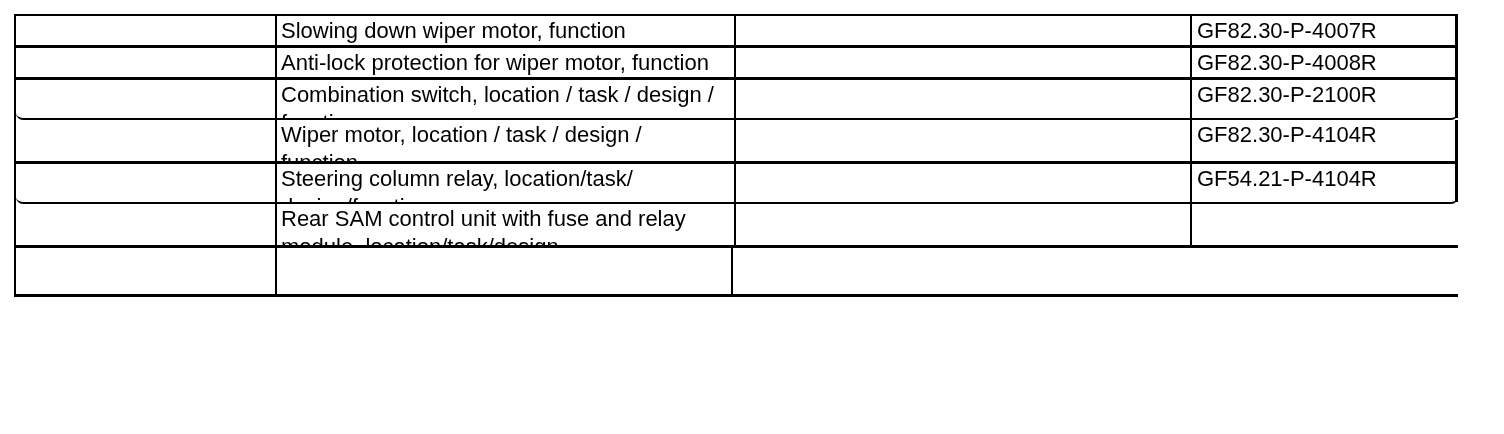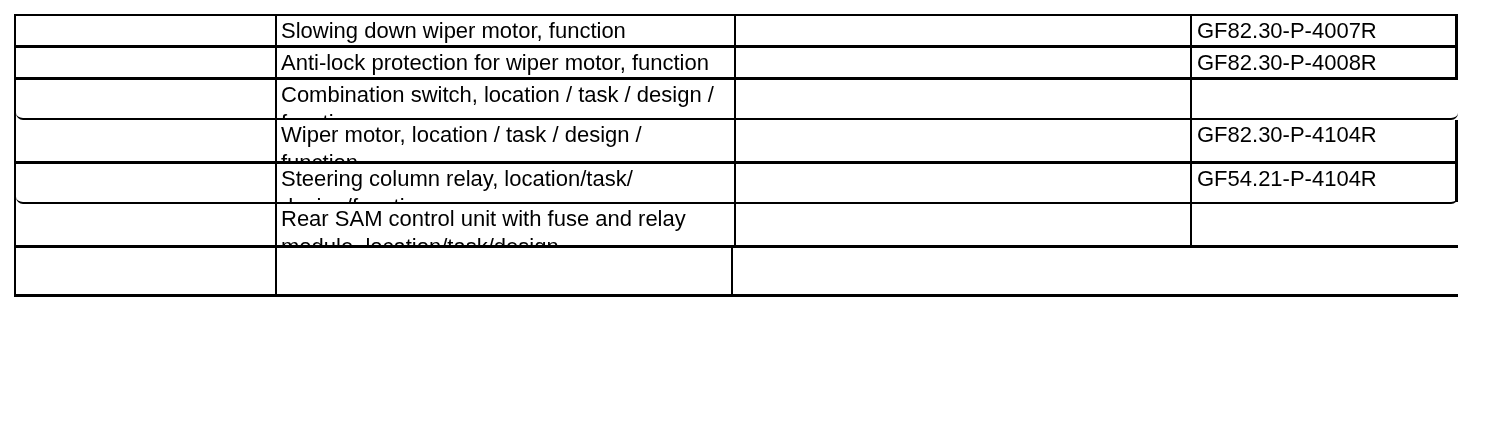--- a/index.html
+++ b/index.html
@@ -72,20 +72,21 @@
     <div class="cell c2">Anti-lock protection for wiper motor, function</div>
     <div class="cell c3"></div>
     <div class="cell c4">GF82.30-P-4008R</div>
   </div>
 
   <div class="row h56 thin">
     <div class="cell c1"></div>
     <div class="cell c2">Combination switch, location / task / design /
 function</div>
     <div class="cell c3"></div>
+    <div class="cell c4">GF82.30-P-2100R</div>
   </div>
 
   <div class="row h58">
     <div class="cell c1"></div>
     <div class="cell c2">Wiper motor, location / task / design /
 function</div>
     <div class="cell c3"></div>
     <div class="cell c4">GF82.30-P-4104R</div>
   </div>
 

